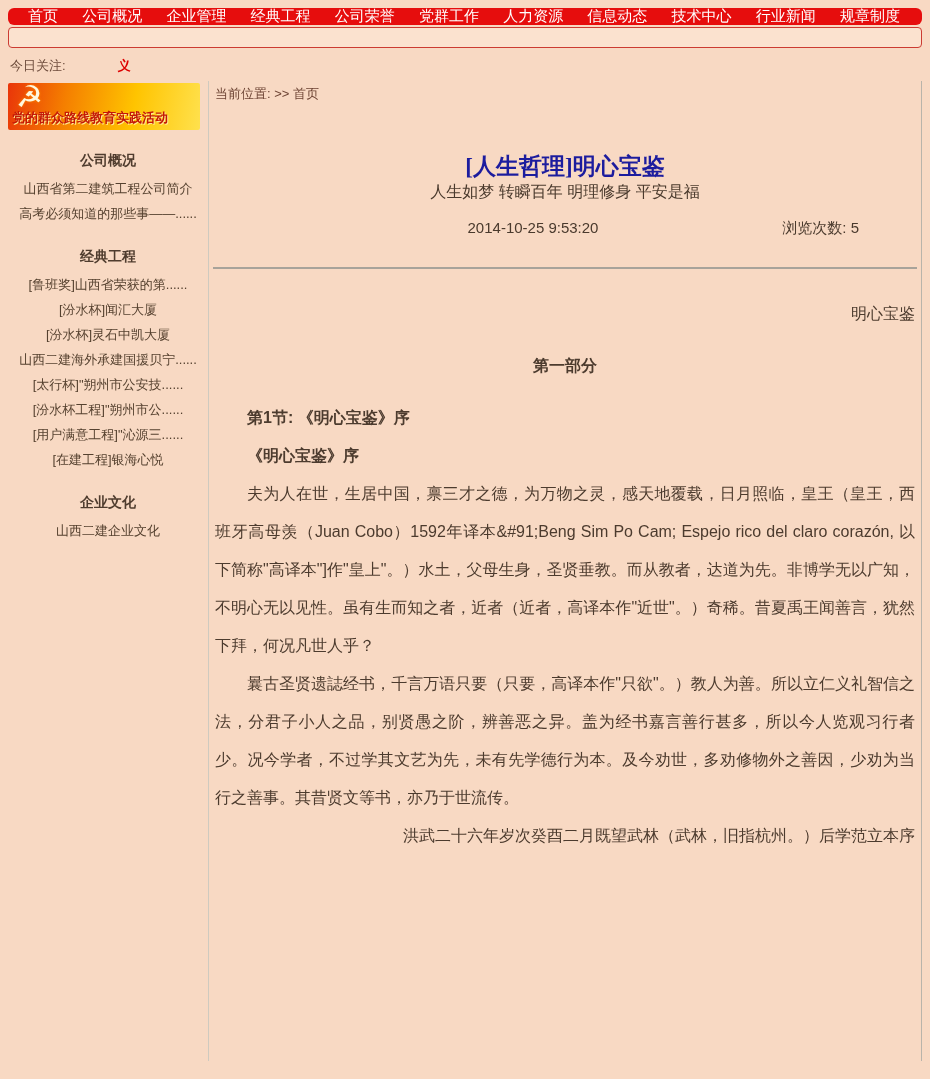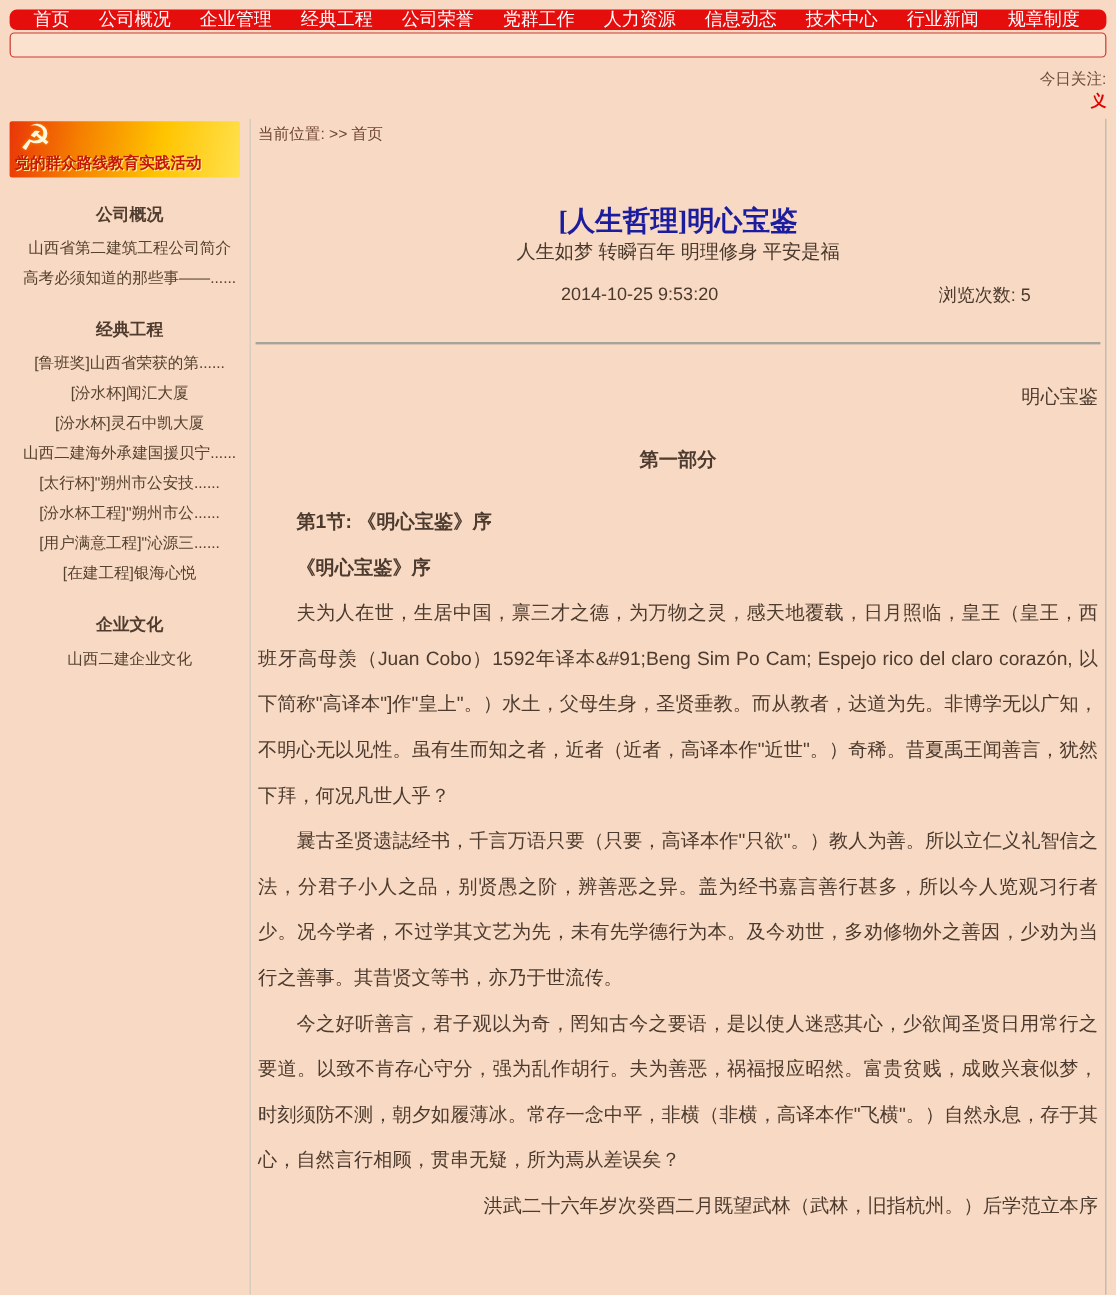--- a/index.html
+++ b/index.html
@@ -33,22 +33,21 @@
     background:#fbe2cf;
     border:1px solid #cc3b32;
     border-radius:4px;
   }
   
   .today-row {
     padding:9px 0 6px 2px;
     font-size:13px;
     color:#6d4c3c;
     display:flex;
-    align-items:flex-end;
-    flex-direction:column;
+    align-items:flex-start;
   }
   .today-row .marquee-item {
     color:#dd0000;
     font-size:13px;
     margin-left:52px;
     font-weight:bold;
     cursor:pointer;
   }
   
   .layout { display:flex; align-items:stretch; }
@@ -198,18 +197,17 @@
       <span class="views">浏览次数: 5</span>
     </div>
     <div class="meta-divider"></div>
     <div class="article" id="articleBody">
         <div class="blk-text">明心宝鉴</div>
         <div class="blk-center-bold">第一部分</div>
         <div class="blk-bold">第1节: 《明心宝鉴》序</div>
         <div class="blk-bold">《明心宝鉴》序</div>
         <div class="blk-para">夫为人在世，生居中国，禀三才之德，为万物之灵，感天地覆载，日月照临，皇王（皇王，西班牙高母羡（Juan Cobo）1592年译本&amp;#91;Beng Sim Po Cam; Espejo rico del claro corazón, 以下简称"高译本"]作"皇上"。）水土，父母生身，圣贤垂教。而从教者，达道为先。非博学无以广知，不明心无以见性。虽有生而知之者，近者（近者，高译本作"近世"。）奇稀。昔夏禹王闻善言，犹然下拜，何况凡世人乎？</div>
         <div class="blk-para">曩古圣贤遗誌经书，千言万语只要（只要，高译本作"只欲"。）教人为善。所以立仁义礼智信之法，分君子小人之品，别贤愚之阶，辨善恶之异。盖为经书嘉言善行甚多，所以今人览观习行者少。况今学者，不过学其文艺为先，未有先学德行为本。及今劝世，多劝修物外之善因，少劝为当行之善事。其昔贤文等书，亦乃于世流传。</div>
-        <div class="blk-para">今之好听善言，君子观以为奇，罔知古今之要语，是以使人迷惑其心，少欲闻圣贤日用常行之要道。以致不肯存心守分，强为乱作胡行。夫为善恶，祸福报应昭然。富贵贫贱，成败兴衰似梦，时刻须防不测，朝夕如履薄冰。常存一念中平，非横（非横，高译本作"飞横"。）自然永息，存于其心，自然言行相顾，贯串无疑，所为焉从差误矣？</div>
         <div class="blk-text">洪武二十六年岁次癸酉二月既望武林（武林，旧指杭州。）后学范立本序</div>
       </div>
   </div>
 
 </div>
 
 </body></html>

